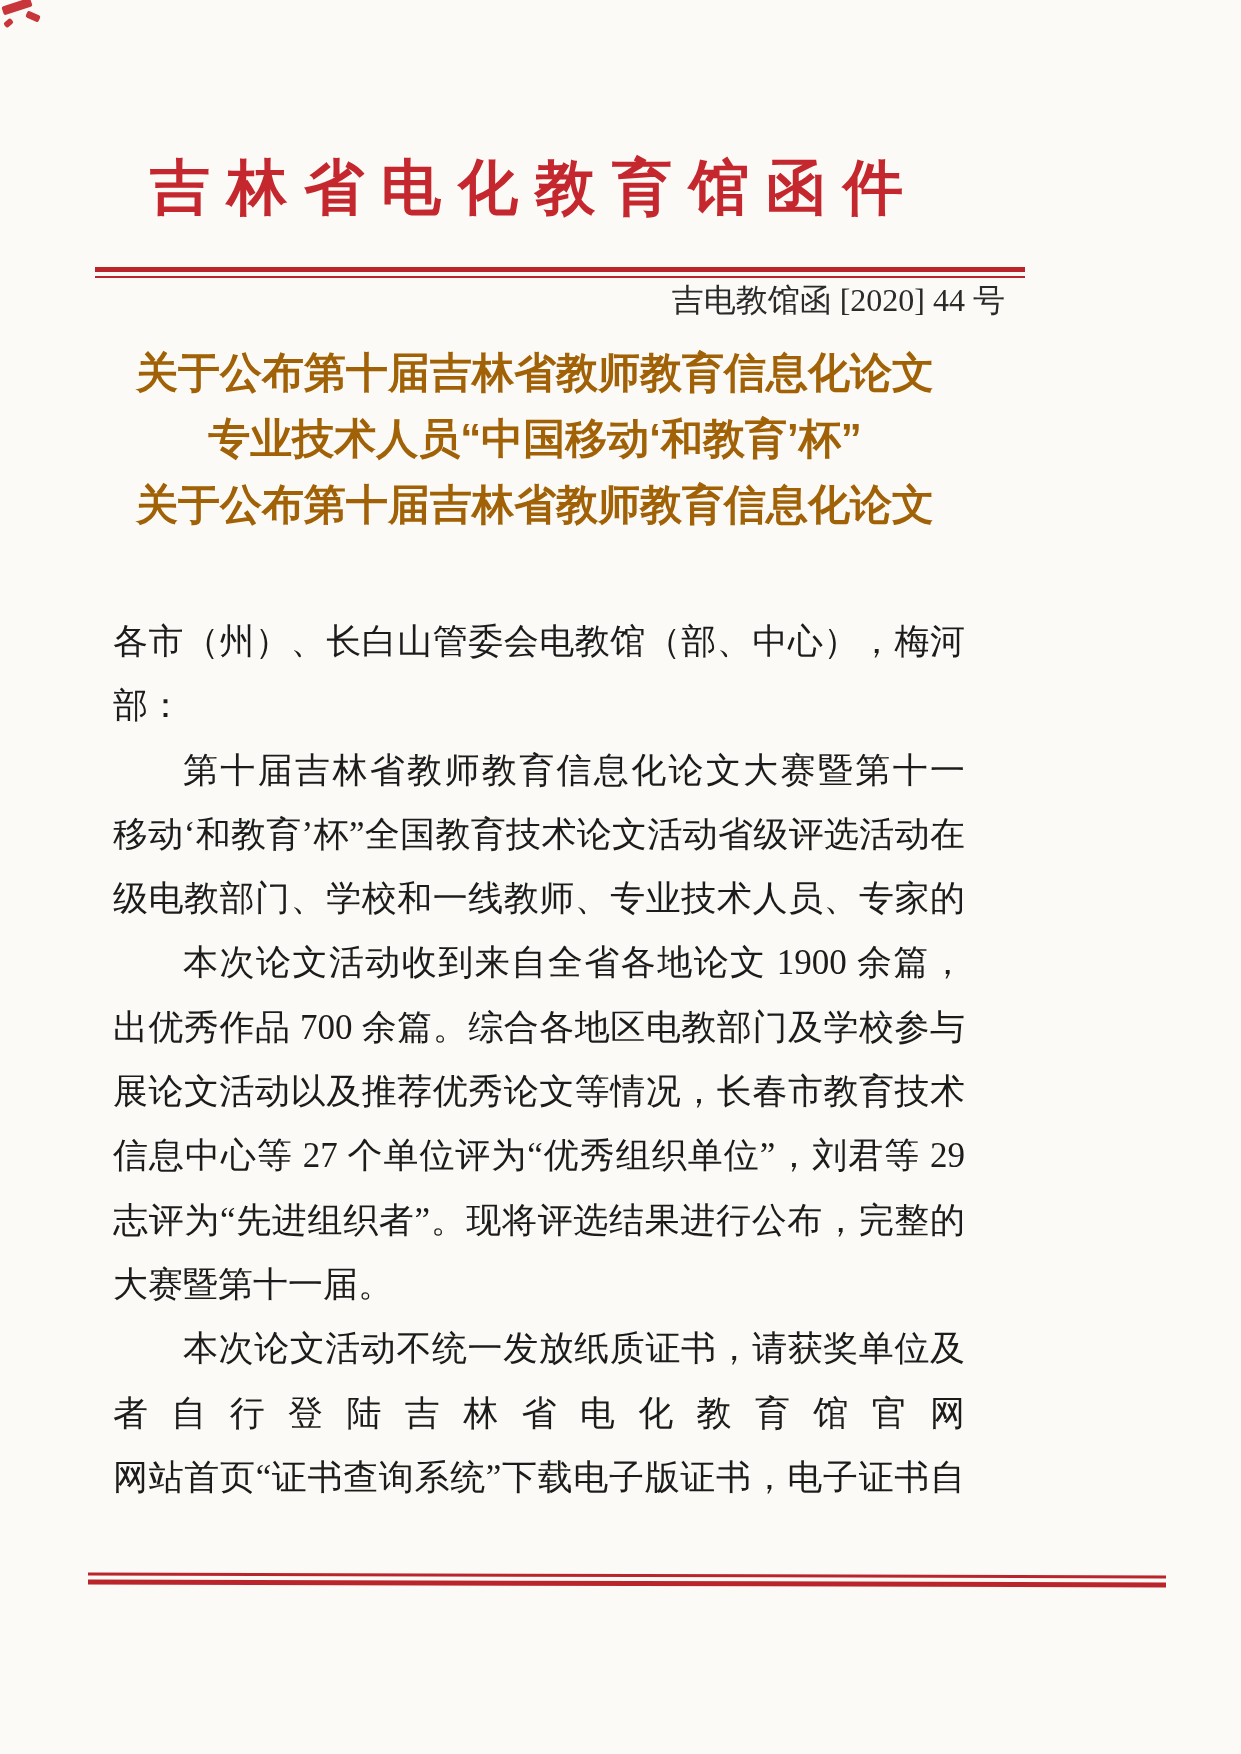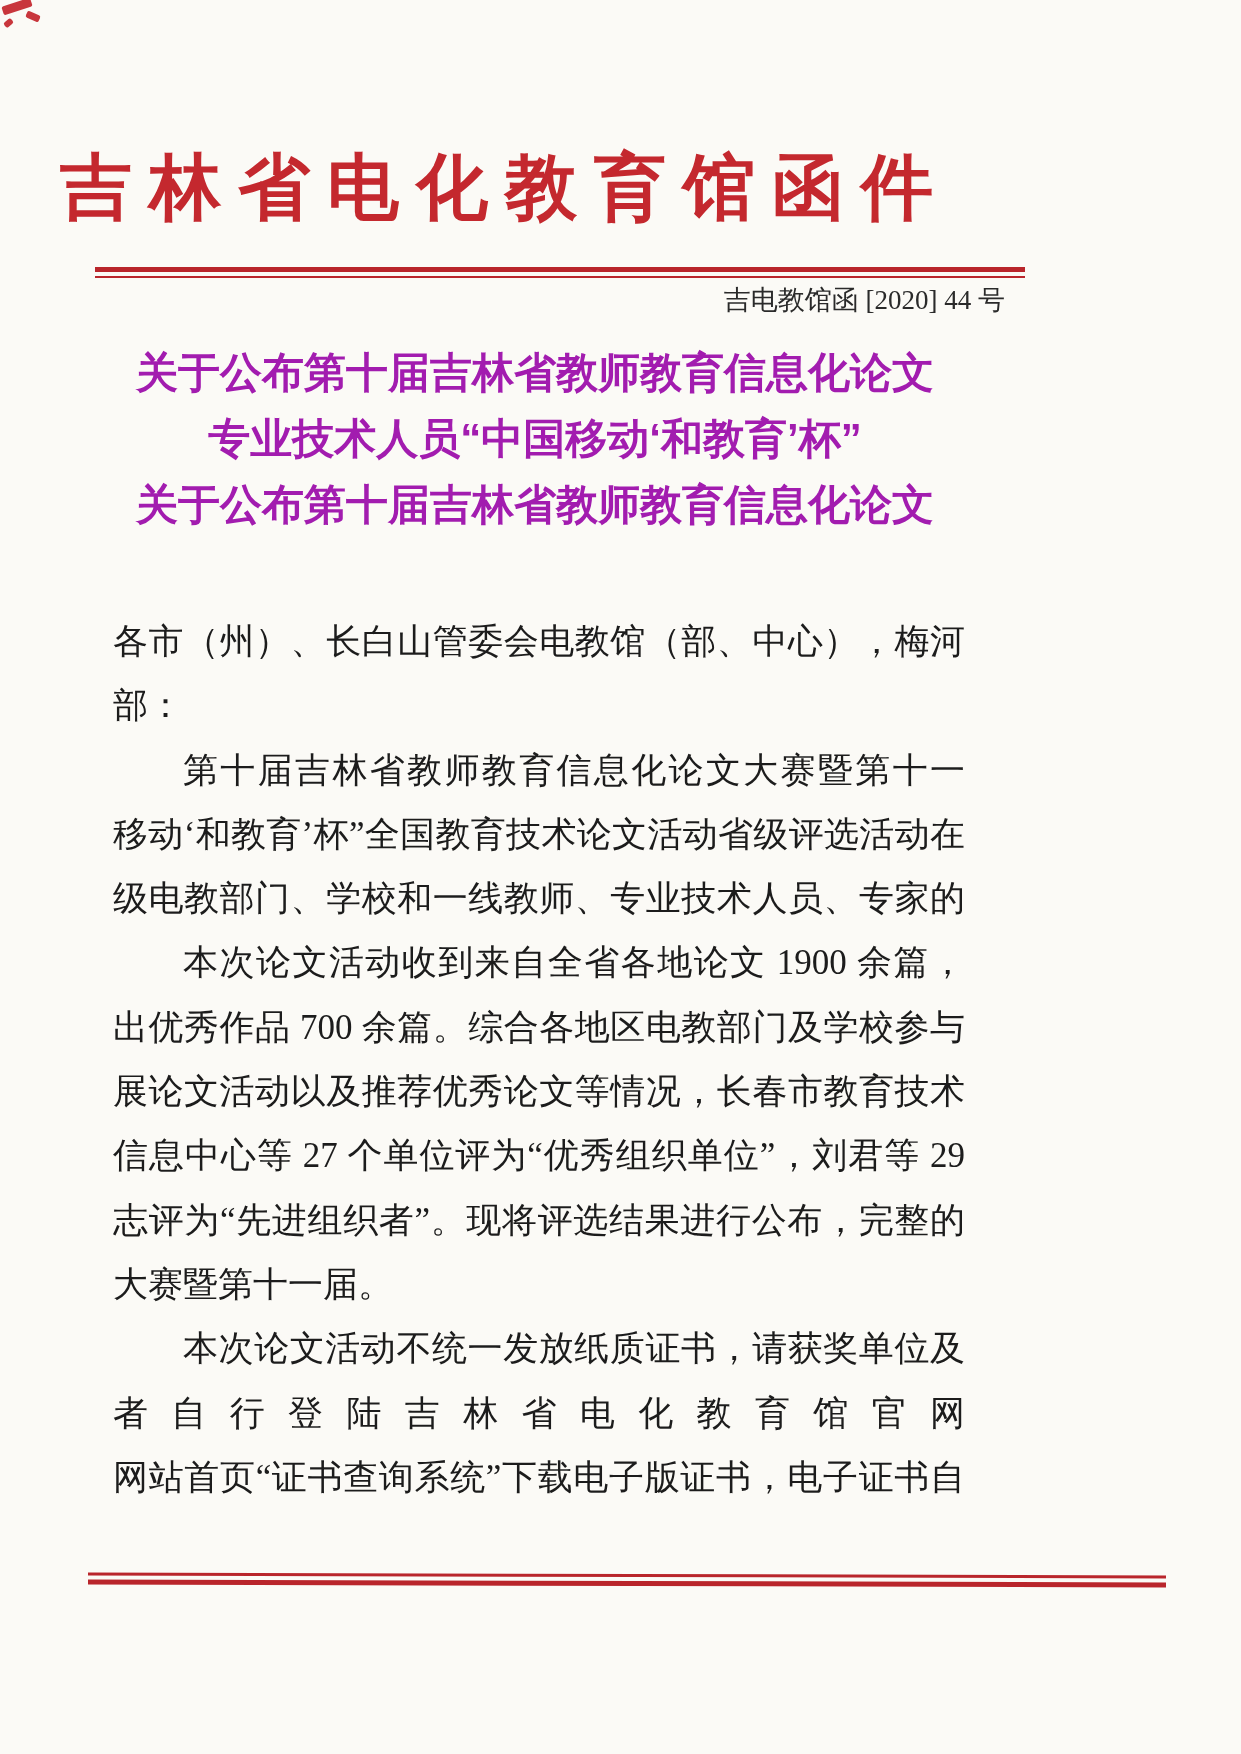--- a/index.html
+++ b/index.html
@@ -8,46 +8,46 @@
     width:1241px;height:1754px;
     margin:0 auto;
     background:#fbfaf6;
     overflow:hidden;
     font-family:"Liberation Serif","DejaVu Serif",serif;
     color:#1f1f1f;
   }
   
   .letterhead{
     position:absolute;left:60px;top:145px;width:950px;height:86px;
-    text-align:left;
+    text-align:center;
     font-family:"Liberation Serif","DejaVu Serif",serif;
     font-weight:bold;
-    font-size:72px;line-height:86px;
+    font-size:60px;line-height:86px;
     letter-spacing:17px;
     color:#c4282e;
     white-space:nowrap;
   }
   .rule{position:absolute;background:#b9252b;}
   .rule-thick{left:95px;top:267px;width:930px;height:5px;}
   .rule-thin{left:95px;top:276px;width:930px;height:2px;}
   .doc-number{
     position:absolute;left:605px;top:280px;width:400px;height:40px;
     text-align:right;
-    font-size:27px;line-height:40px;
+    font-size:32px;line-height:40px;
     color:#2a2a2a;
     font-family:"Liberation Serif","DejaVu Serif",serif;
     white-space:nowrap;
   }
   .notice-title{
     position:absolute;left:90px;top:340px;width:890px;
     text-align:center;
     font-family:"Liberation Sans","DejaVu Sans",sans-serif;
     font-weight:bold;
     font-size:42px;line-height:66px;
-    color:#a21caf;
+    color:#a16207;
     white-space:nowrap;
   }
   .body-text{
     position:absolute;left:113px;top:610px;width:852px;
     font-size:35px;
     line-height:64.3px;
     color:#1c1c1c;
     font-family:"Liberation Serif","DejaVu Serif",serif;
   }
   .ln{height:64.3px;overflow:hidden;white-space:nowrap;}

